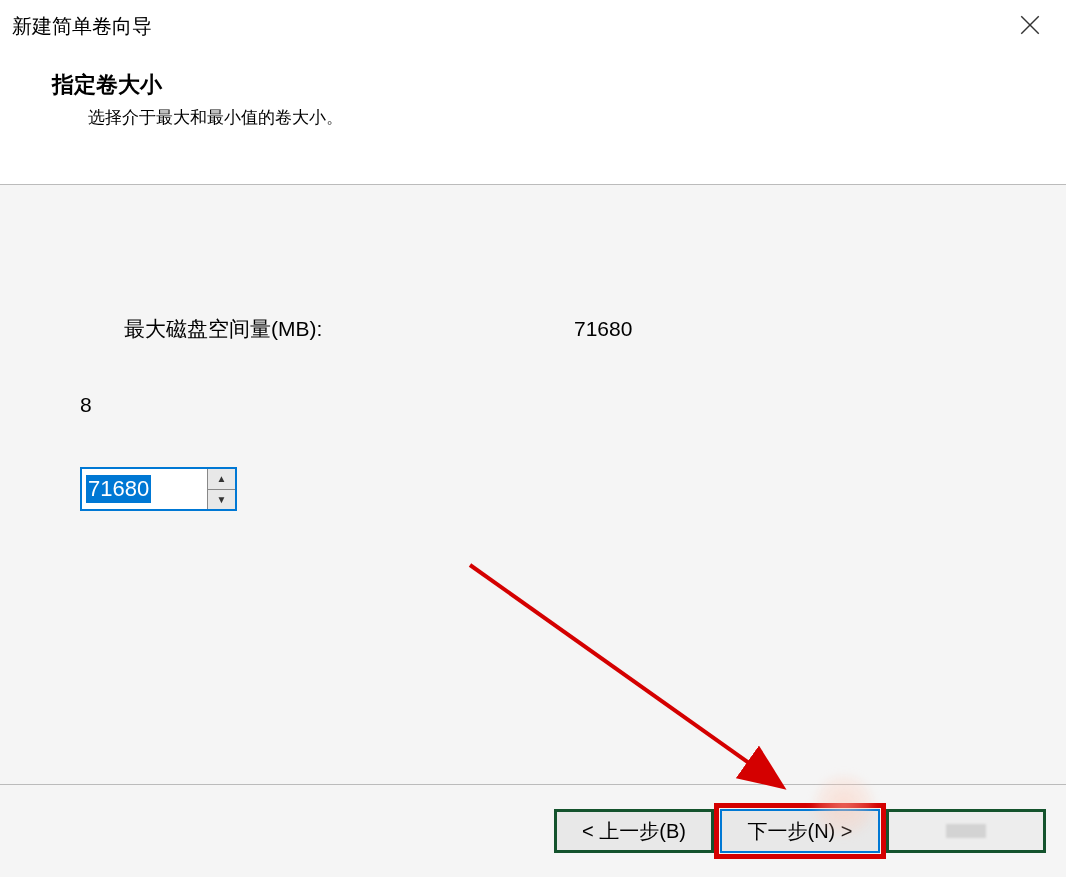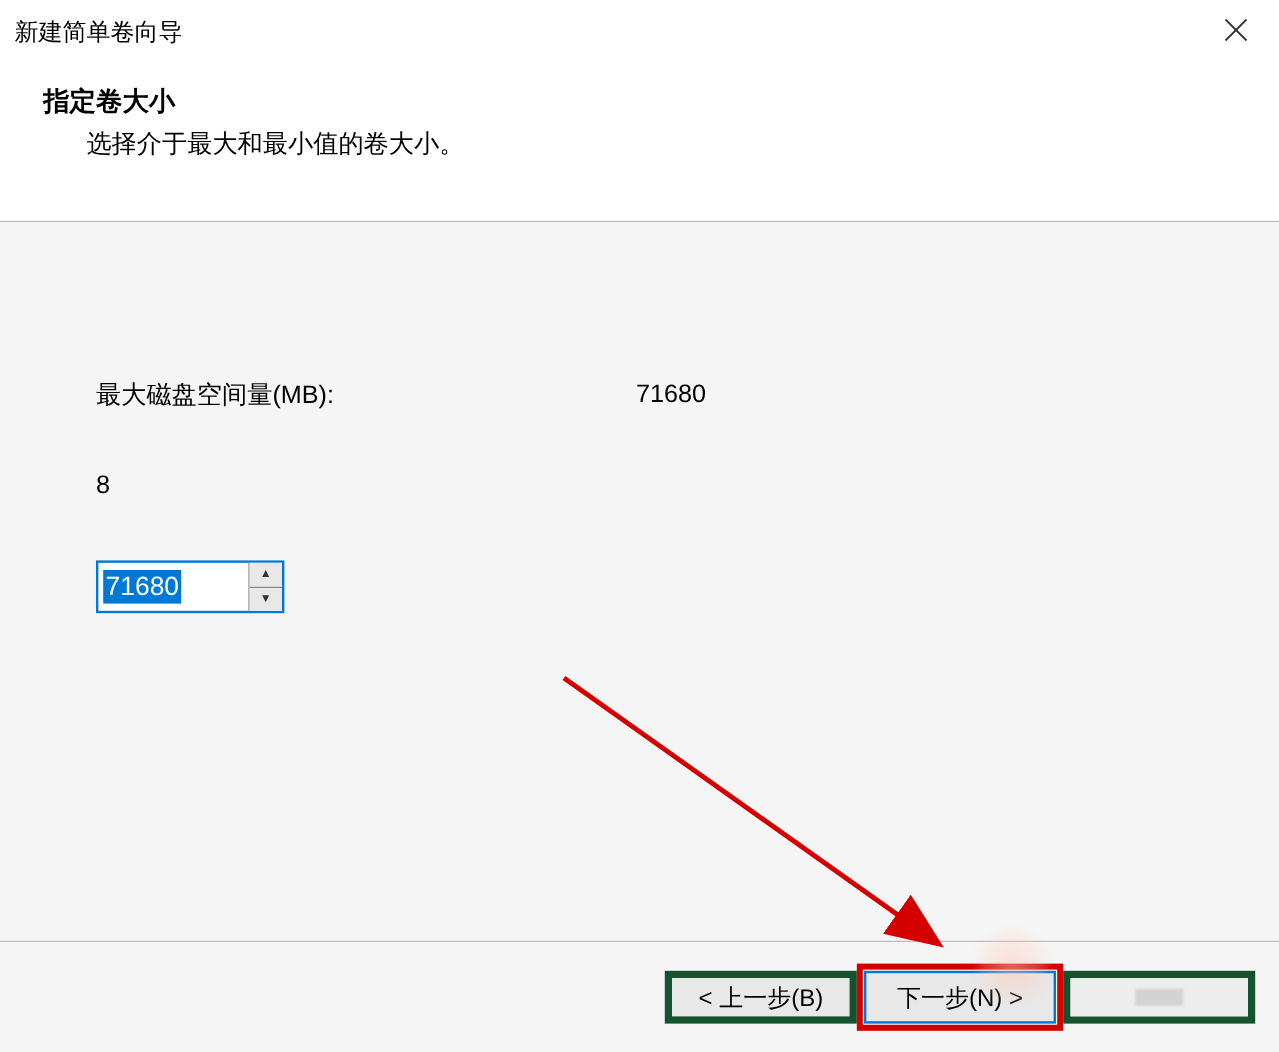--- a/index.html
+++ b/index.html
@@ -36,51 +36,52 @@
       cursor: pointer;
       font-size: 24px;
       font-weight: 300;
       color: #333;
     }
     .close-btn svg {
       width: 20px;
       height: 20px;
     }
     .header-section {
-      padding: 30px 0 20px 36px;
+      padding: 30px 0 20px 52px;
       border-bottom: 1px solid #bbb;
       height: 145px;
     }
     .header-title {
       font-size: 22px;
       font-weight: bold;
       color: #000;
       margin-bottom: 6px;
     }
     .header-desc {
-      font-size: 21px;
+      font-size: 17px;
       color: #000;
       padding-left: 36px;
     }
     .content-area {
       background: #f5f5f5;
       height: 600px;
       border-bottom: 1px solid #bbb;
       padding: 130px 80px 0 80px;
       position: relative;
     }
     .field-row {
       display: flex;
       align-items: center;
       margin-bottom: 50px;
     }
     .field-label {
       width: 450px;
       font-size: 21px;
       color: #000;
+      margin-left: 44px;
     }
     .field-value {
       font-size: 21px;
       color: #000;
     }
     .spinner-container {
       display: flex;
       border: 2px solid #0078d4;
       background: #fff;
       height: 44px;
@@ -123,21 +124,21 @@
       display: flex;
       align-items: center;
       justify-content: flex-end;
       padding-right: 20px;
       gap: 6px;
       position: relative;
     }
     .wiz-btn {
       height: 44px;
       min-width: 160px;
-      border: 6px solid #14532d;
+      border: 3px solid #14532d;
       background: #e8e8e8;
       font-size: 20px;
       font-family: inherit;
       cursor: pointer;
       padding: 0 10px;
     }
     .wiz-btn.next {
       border: 2px solid #0078d4;
       position: relative;
     }

